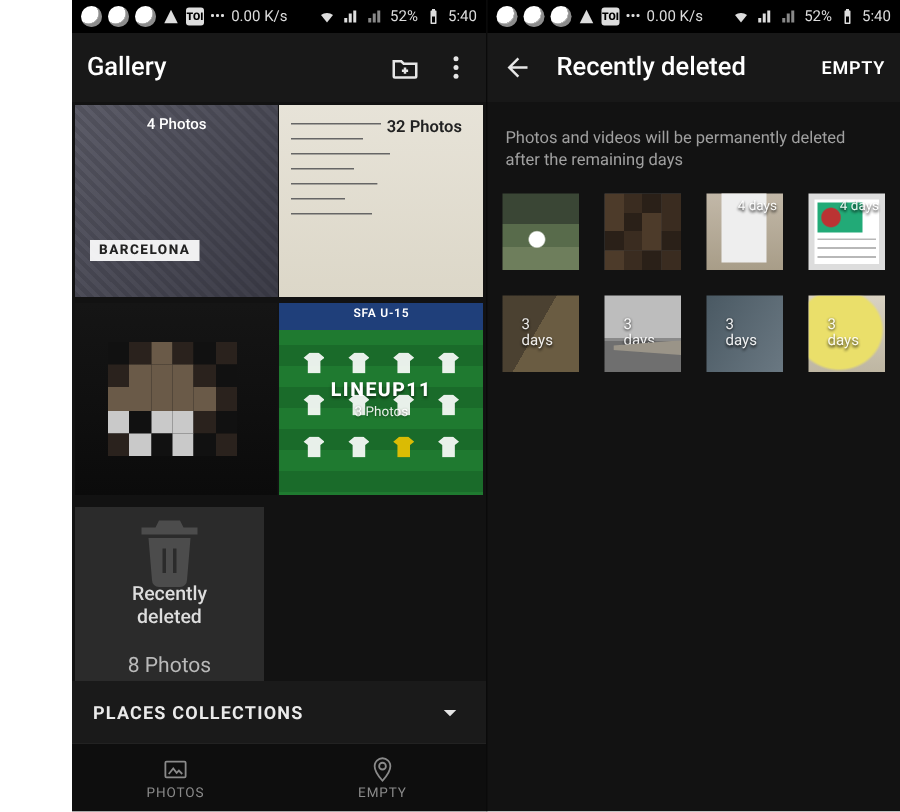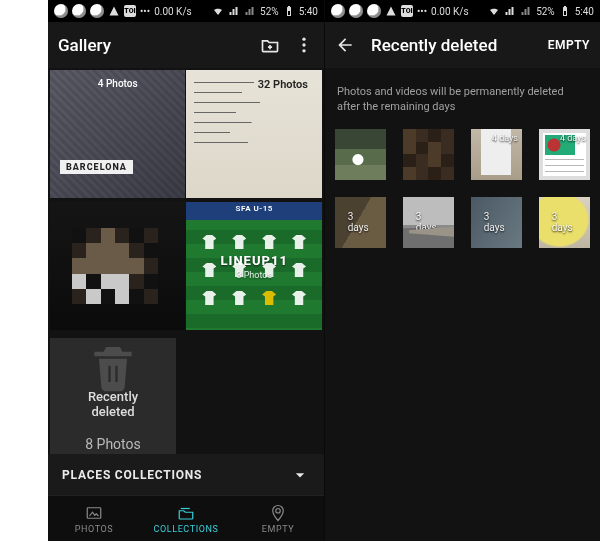--- a/index.html
+++ b/index.html
@@ -572,27 +572,20 @@
       </div>
 
       <div class="bottom-nav">
         <div class="navitem">
           <svg viewBox="0 0 24 24" fill="none" stroke="currentColor" stroke-width="1.6">
             <rect x="3" y="5" width="18" height="14" rx="1"></rect>
               <path d="M6 16l4-5 3 4 2-2 3 3"></path>
             </svg>
           <span>PHOTOS</span>
         </div>
-        <div class="navitem active">
-          <svg viewBox="0 0 24 24" fill="none" stroke="currentColor" stroke-width="1.6">
-            <path d="M3 9h6l2 2h10v8a1 1 0 0 1-1 1H4a1 1 0 0 1-1-1V9z"></path>
-              <path d="M5 6h12"></path>
-            </svg>
-          <span>COLLECTIONS</span>
-        </div>
         <div class="navitem">
           <svg viewBox="0 0 24 24" fill="none" stroke="currentColor" stroke-width="1.6">
             <circle cx="12" cy="9" r="3"></circle>
               <path d="M12 2a7 7 0 0 1 7 7c0 5-7 13-7 13S5 14 5 9a7 7 0 0 1 7-7z"></path>
             </svg>
           <span>EMPTY</span>
         </div>
       </div>
     </div>
   </div>

